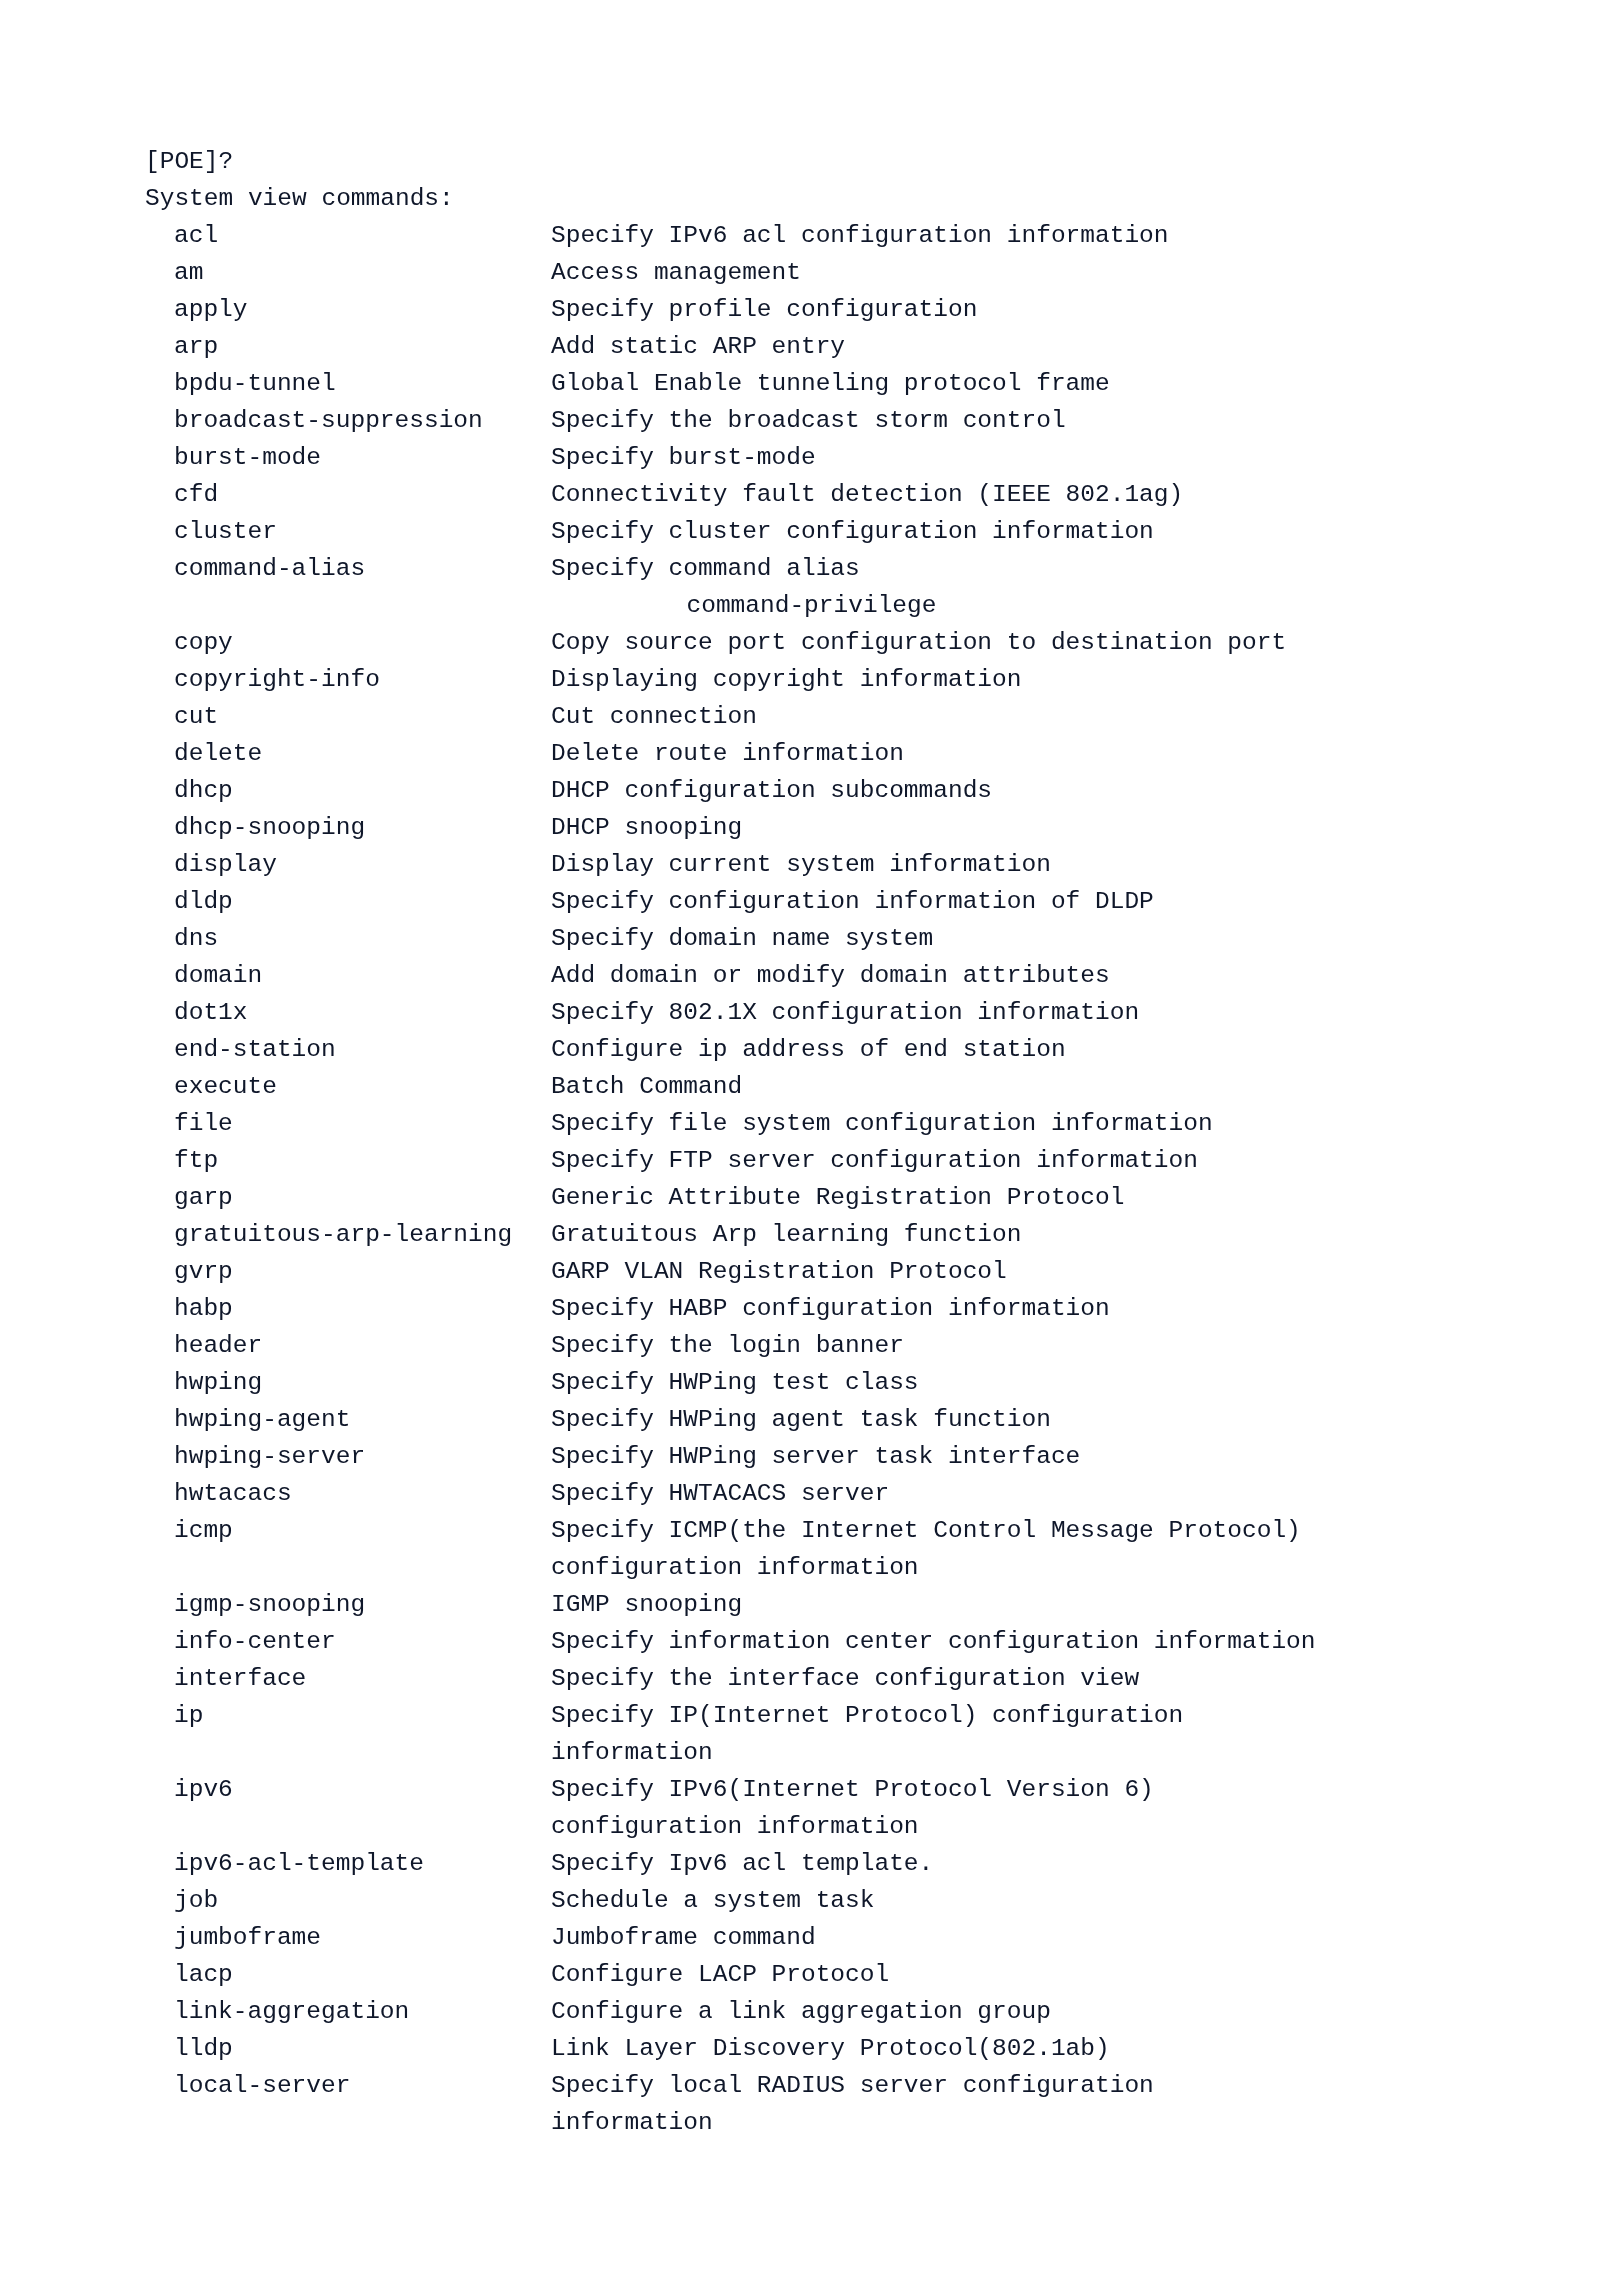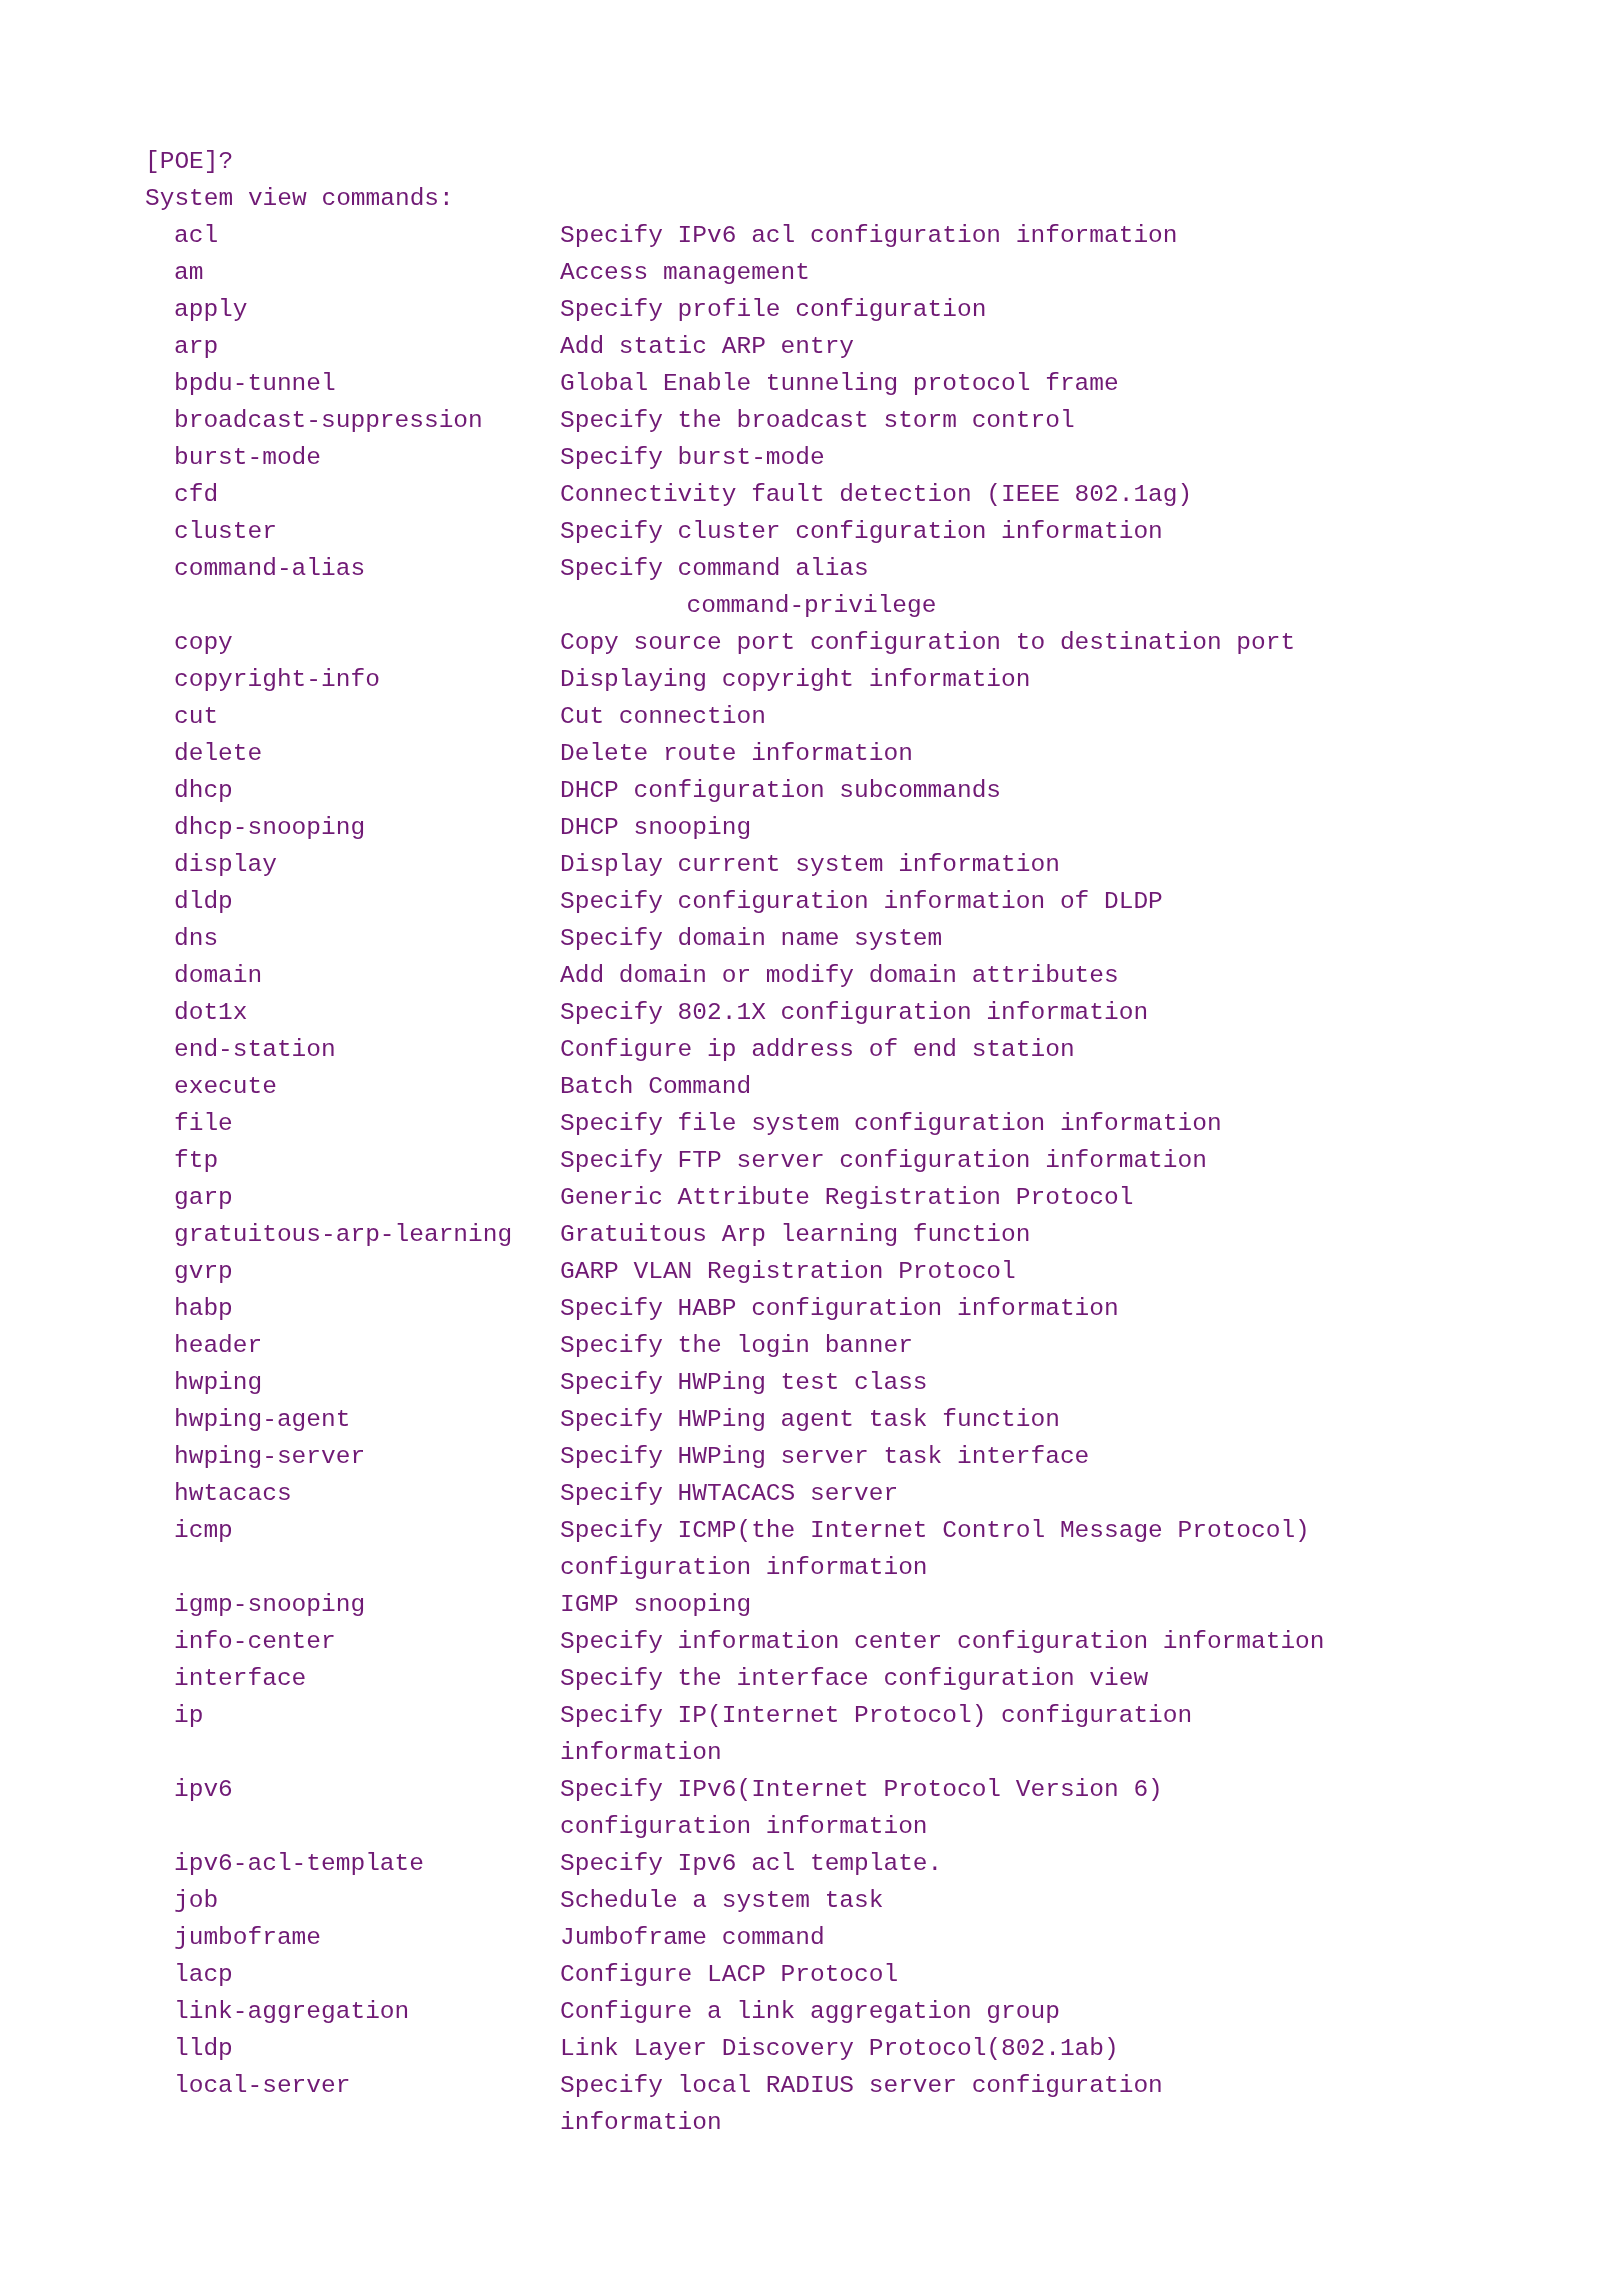--- a/index.html
+++ b/index.html
@@ -36,27 +36,26 @@
     padding-left: 29px;
     box-sizing: border-box;
     white-space: pre;
   }
   .desc {
     flex: 1 1 auto;
     min-width: 0;
   }
   .desc-line {
     white-space: pre;
-    margin-left: 9px;
   }
 </style>
 </head>
 <body style="background: rgb(255, 255, 255);">
 
-<div class="terminal" style="color: #701a75;">
+<div class="terminal" style="color: #0f172a;">
   <div class="line">[POE]?</div>
   <div class="line">System view commands:</div>
   <div>
       <div class="row">
         <span class="cmd">acl</span>
         <span class="desc">
           <div class="desc-line">Specify IPv6 acl configuration information</div>
         </span>
       </div>
       <div class="row">

